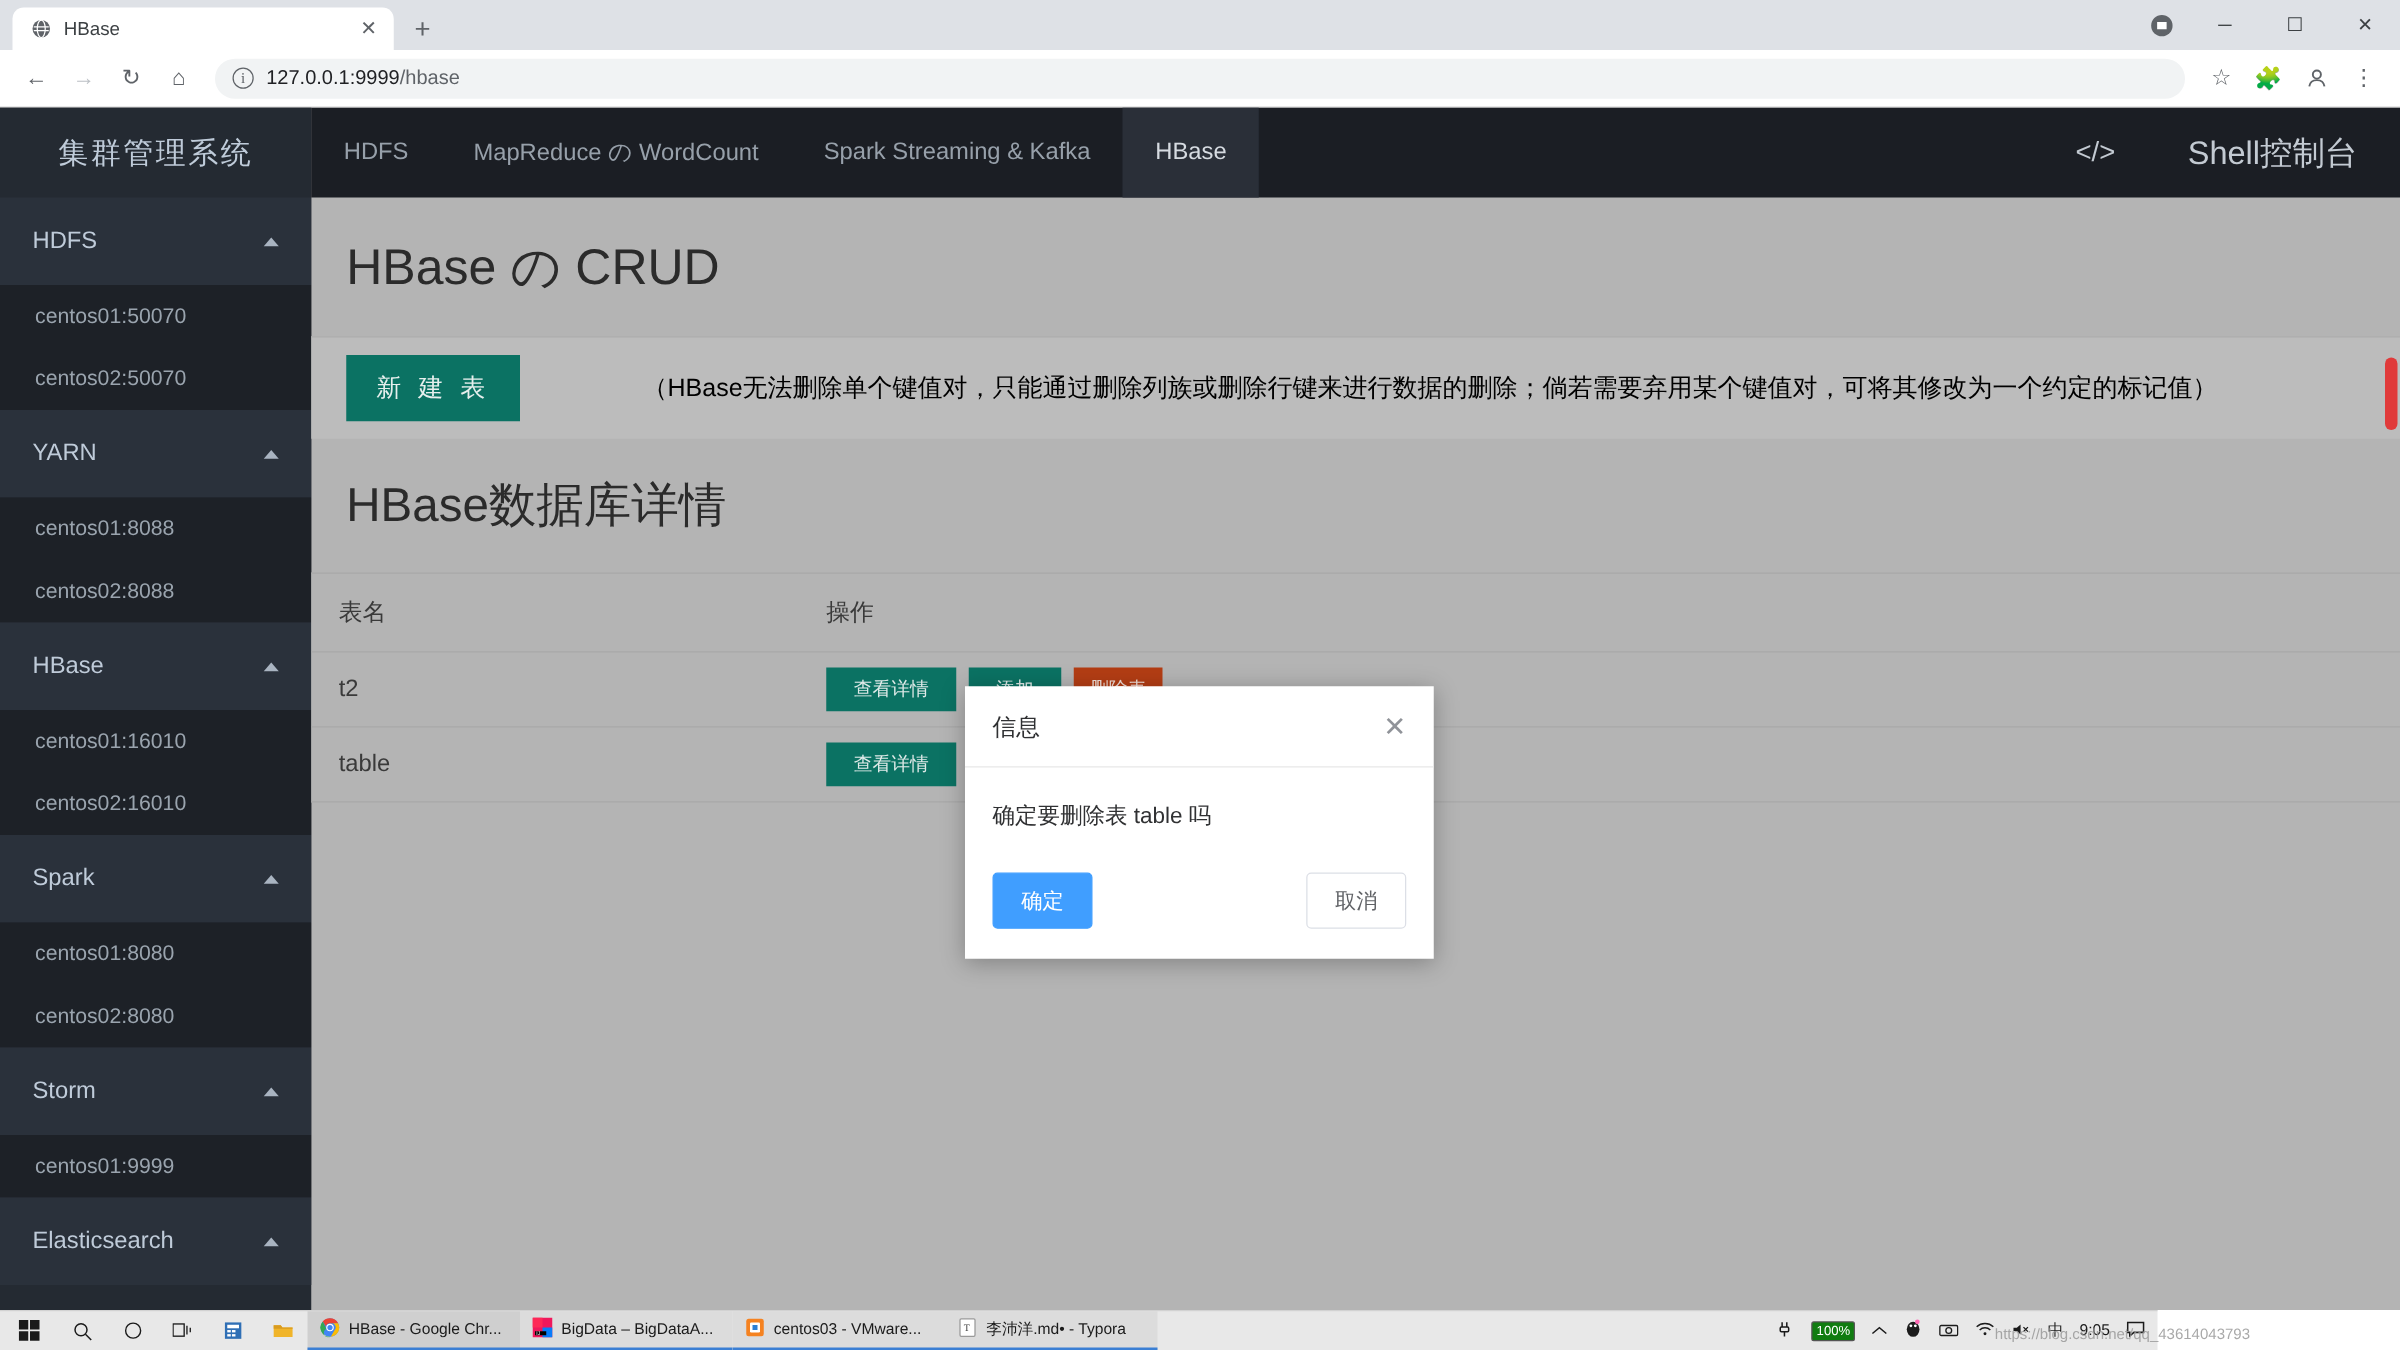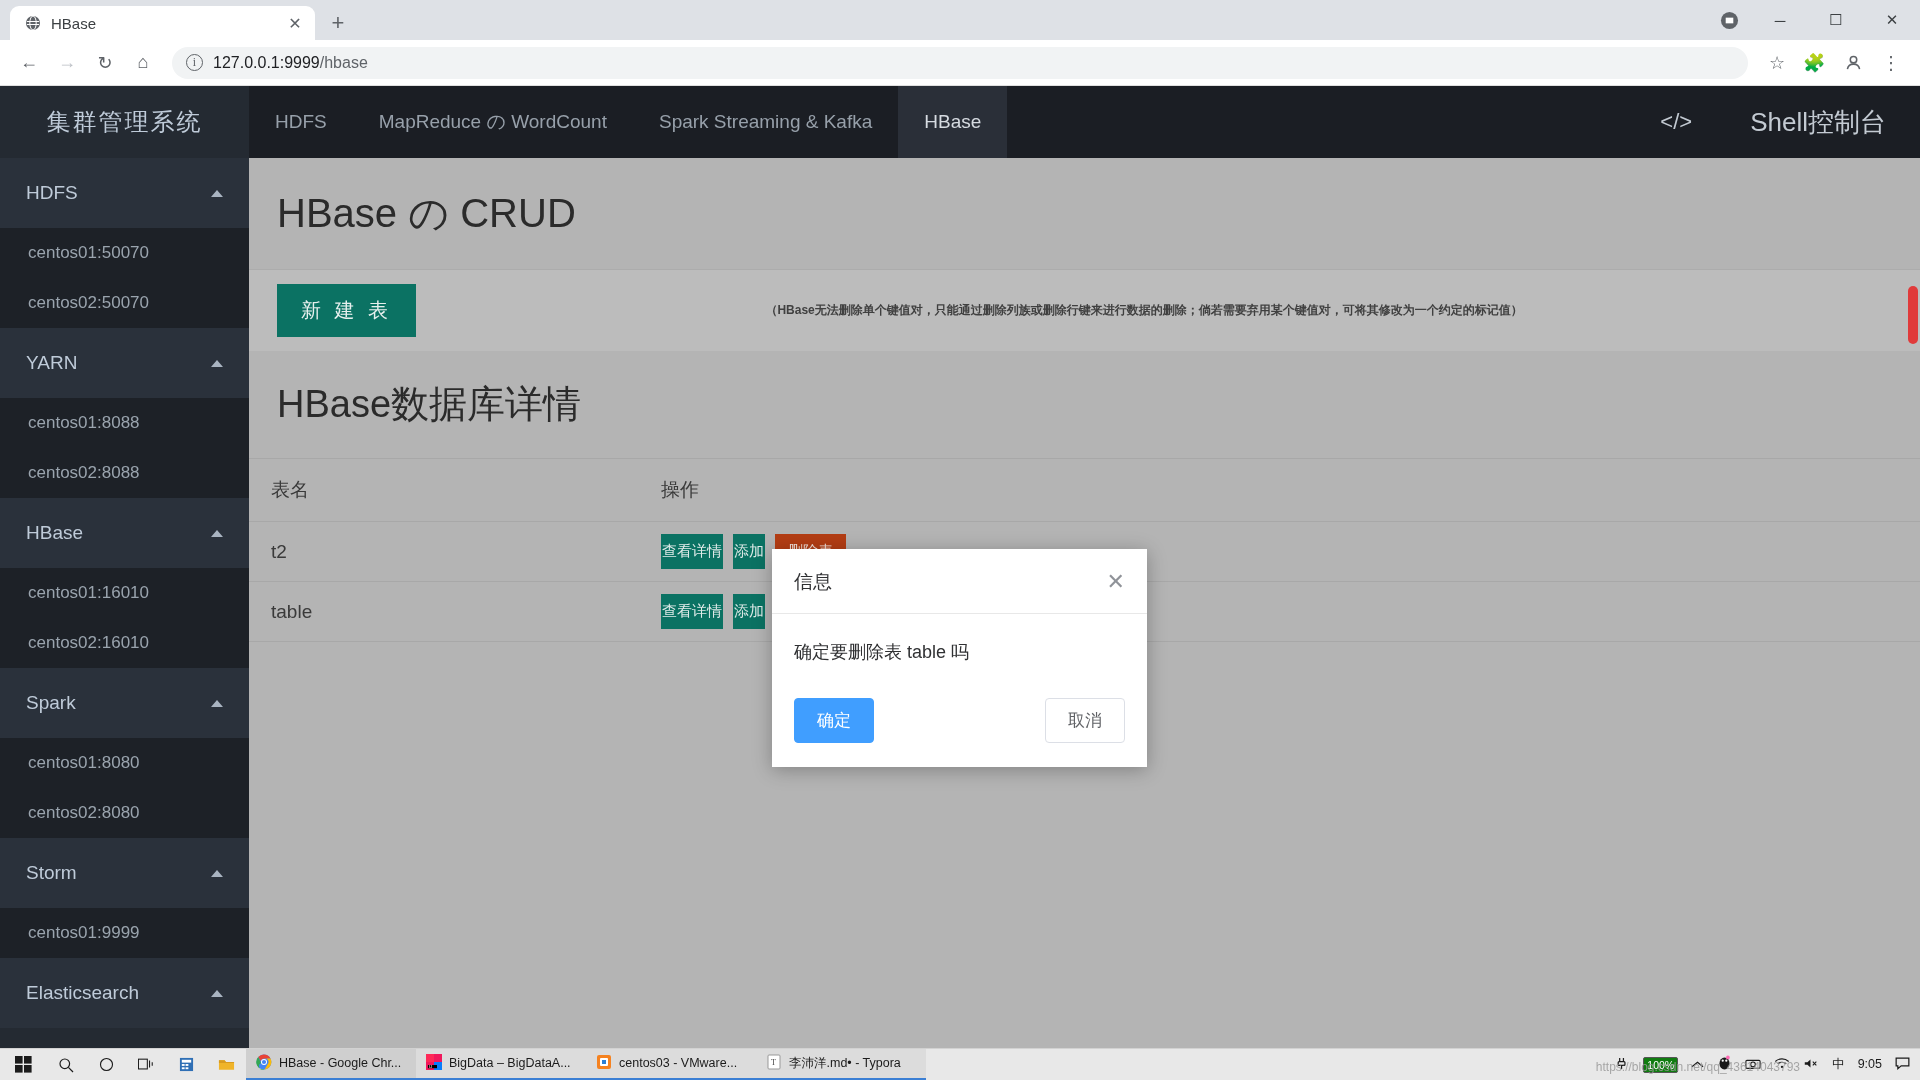--- a/index.html
+++ b/index.html
@@ -145,40 +145,39 @@
     border-top: 1px solid #acacac;
   }
   .btn {
     border: none; cursor: pointer; font-family: inherit;
   }
   .btn-new {
     background: #0b7263; color: #e6efed; font-size: 20px;
     padding: 13px 24px; letter-spacing: 4px;
   }
   .note {
-    flex: 1; text-align: center; font-size: 12px; color: #404040;
+    flex: 1; text-align: center; font-size: 20px; color: #000000;
     padding-right: 40px;
-    font-weight: bold;
   }
 
   table.tbl { width: 100%; border-collapse: collapse; background: #b4b4b4; }
   table.tbl th {
     text-align: left; font-weight: 400; font-size: 19px; color: #3a3a3a;
     padding: 18px 0 18px 22px; border-top: 1px solid #a8a8a8;
     border-bottom: 1px solid #a8a8a8;
   }
   table.tbl td {
     padding: 12px 0 12px 22px; font-size: 19px; color: #3a3a3a;
     border-bottom: 1px solid #a8a8a8;
   }
   .col-name { width: 390px; }
   .cell-actions { display: flex; gap: 10px; }
   .btn-act {
     background: #0b7263; color: #dfeae8; font-size: 15px;
-    padding: 8px 1px;
+    padding: 8px 22px;
   }
   .btn-del { background: #b33d14; color: #f0dfd8; font-size: 15px; padding: 8px 13px; }
 
   
   .pg-scroll {
     position: absolute; right: 2px; top: 200px;
     width: 10px; height: 58px; background: #e03a3a; border-radius: 5px;
   }
 
   
@@ -205,21 +204,21 @@
     background: #409eff; color: #fff; border: 1px solid #409eff;
     font-size: 17px; padding: 10px 22px; border-radius: 4px; cursor: pointer;
   }
   .btn-default {
     background: #fff; color: #606266; border: 1px solid #dcdfe6;
     font-size: 17px; padding: 10px 22px; border-radius: 4px; cursor: pointer;
   }
 
   
   .taskbar {
-    position: absolute; left: 0; bottom: 0; width: 1920px; height: 32px;
+    position: absolute; left: 0; bottom: 0; width: 1726px; height: 32px;
     background: #e8e8e8; display: flex; align-items: center;
     border-top: 1px solid #d2d2d2;
   }
   .tb-start {
     width: 46px; height: 32px; display: flex; align-items: center;
     justify-content: center; cursor: pointer;
   }
   .tb-ico {
     width: 40px; height: 32px; display: flex; align-items: center;
     justify-content: center; cursor: pointer; color: #1b1b1b;

